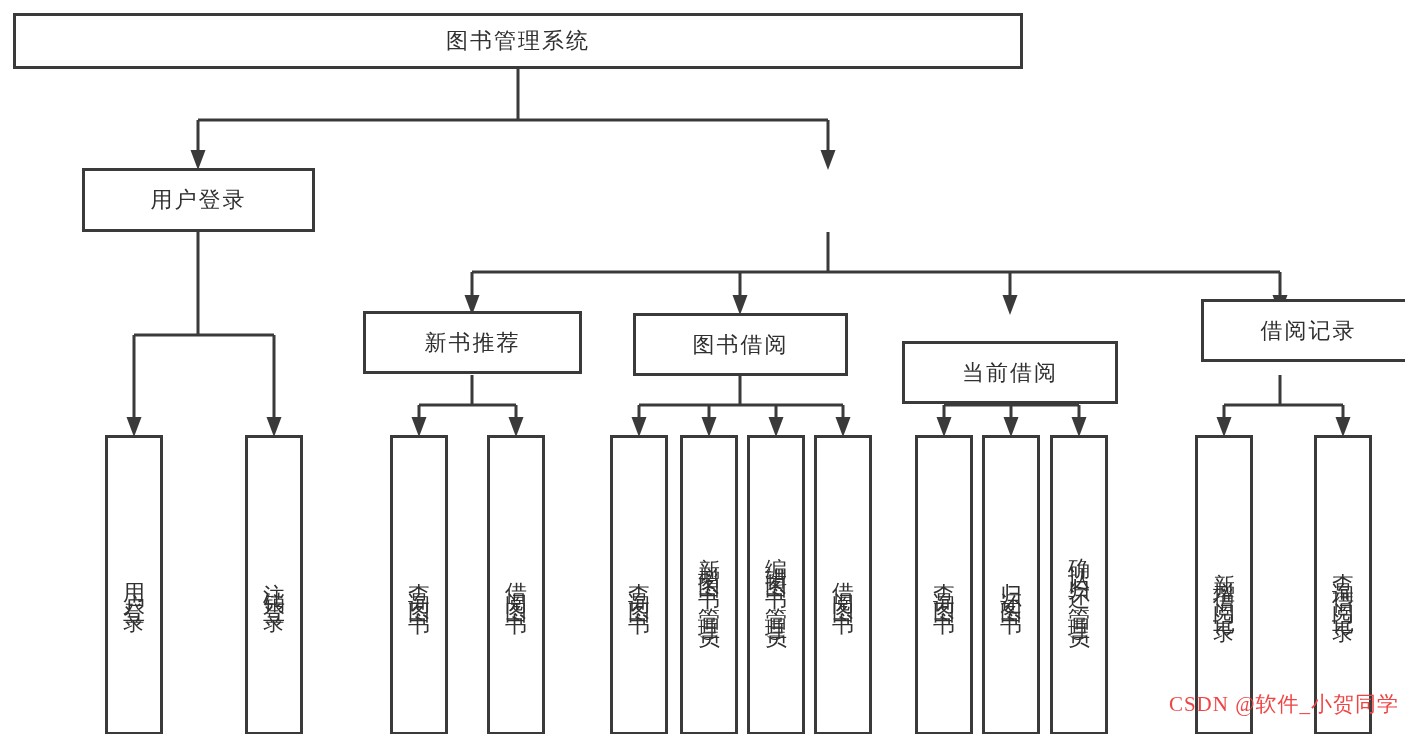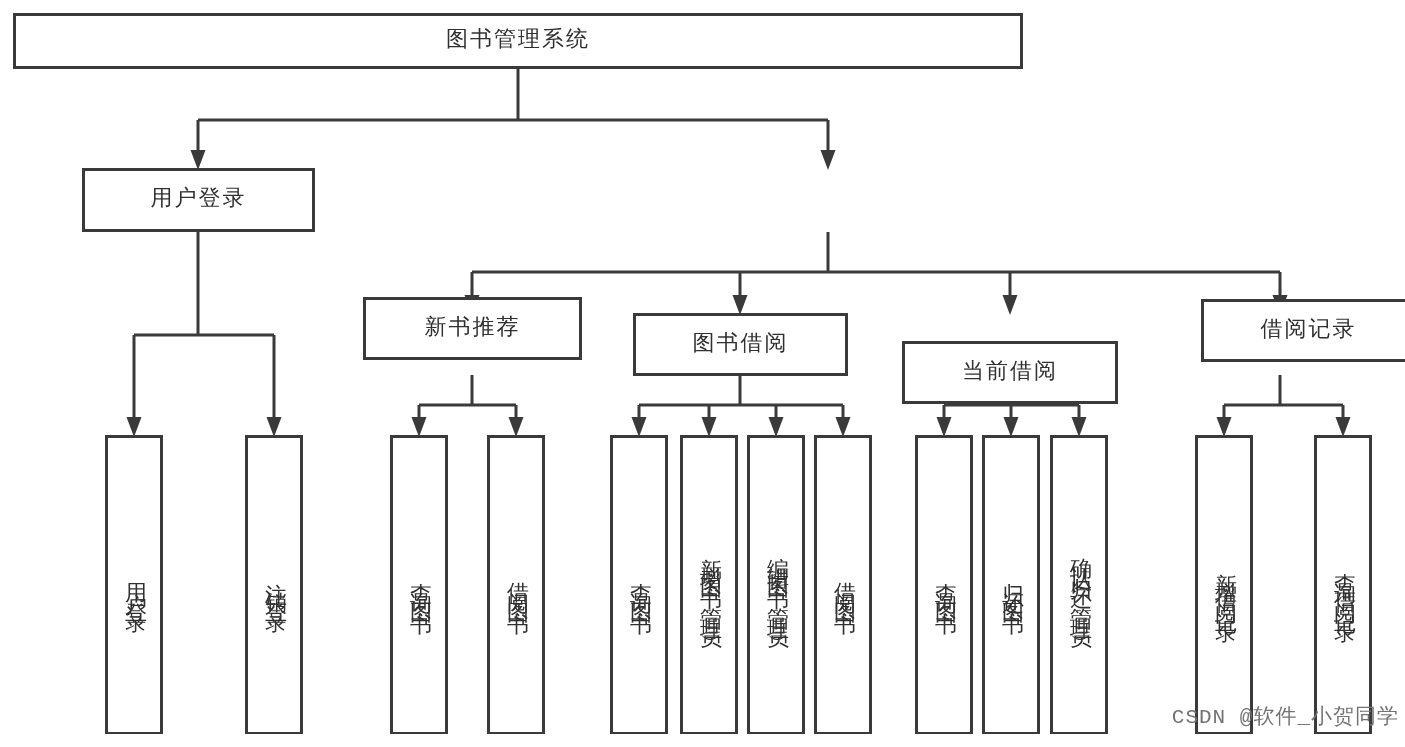--- a/index.html
+++ b/index.html
@@ -1,18 +1,18 @@
 <!DOCTYPE html>
 <html><head>
 <meta charset="utf-8">
 <style>
   html,body{margin:0;padding:0;background:#ffffff;}
   .canvas{
     position:relative;width:1405px;height:734px;background:#ffffff;
-    font-family:Liberation Mono, monospace;overflow:hidden;
+    font-family:Liberation Serif, serif;overflow:hidden;
   }
   svg.wires{position:absolute;left:0;top:0;z-index:1;}
   .wire{stroke:#3a3a3a;stroke-width:3;fill:none;}
   .arrow{fill:#3a3a3a;stroke:none;}
   .hbox{
     position:absolute;box-sizing:border-box;z-index:2;
     border:3px solid #3a3a3a;background:#ffffff;
     display:flex;align-items:center;justify-content:center;
     font-size:22px;color:#303030;letter-spacing:2px;line-height:1;
   }
@@ -20,22 +20,22 @@
     position:absolute;box-sizing:border-box;z-index:2;
     border:3px solid #3a3a3a;background:#ffffff;
     top:435px;width:58px;height:300px;
     display:flex;align-items:center;justify-content:center;
   }
   .vtext{
     writing-mode:vertical-rl;text-orientation:mixed;white-space:nowrap;
     font-size:22px;color:#303030;letter-spacing:10px;line-height:1;
   }
   .watermark{
-    position:absolute;right:6px;bottom:4px;z-index:5;
-    font-size:21px;color:#737373;letter-spacing:1px;
+    position:absolute;right:6px;bottom:16px;z-index:5;
+    font-size:21px;color:#ef4444;letter-spacing:1px;
   }
 </style>
 </head>
 <body>
 
 <div class="canvas">
 
   <svg class="wires" width="1405" height="747" viewBox="0 0 1405 747">
     <g>
       <path class="wire" d="M518 68 V120 M198 120 H828 M198 120 V150 M828 120 V150"></path>
@@ -68,21 +68,21 @@
   </svg>
 
   <div class="hbox" style="left:13px;top:13px;width:1010px;height:56px;">
     <span>图书管理系统</span>
   </div>
 
   <div class="hbox" style="left:82px;top:168px;width:233px;height:64px;">
     <span>用户登录</span>
   </div>
 
-  <div class="hbox" style="left:363px;top:297px;width:219px;height:63px;text-align:center;">
+  <div class="hbox" style="left:363px;top:311px;width:219px;height:63px;text-align:center;">
     <span>新书推荐</span>
   </div>
   <div class="hbox" style="left:633px;top:313px;width:215px;height:63px;justify-content:center;">
     <span>图书借阅</span>
   </div>
   <div class="hbox" style="left:902px;top:313px;width:216px;height:63px;margin-top:28px;">
     <span>当前借阅</span>
   </div>
   <div class="hbox" style="left:1172px;top:299px;width:215px;height:63px;margin-left:29px;">
     <span>借阅记录</span>

